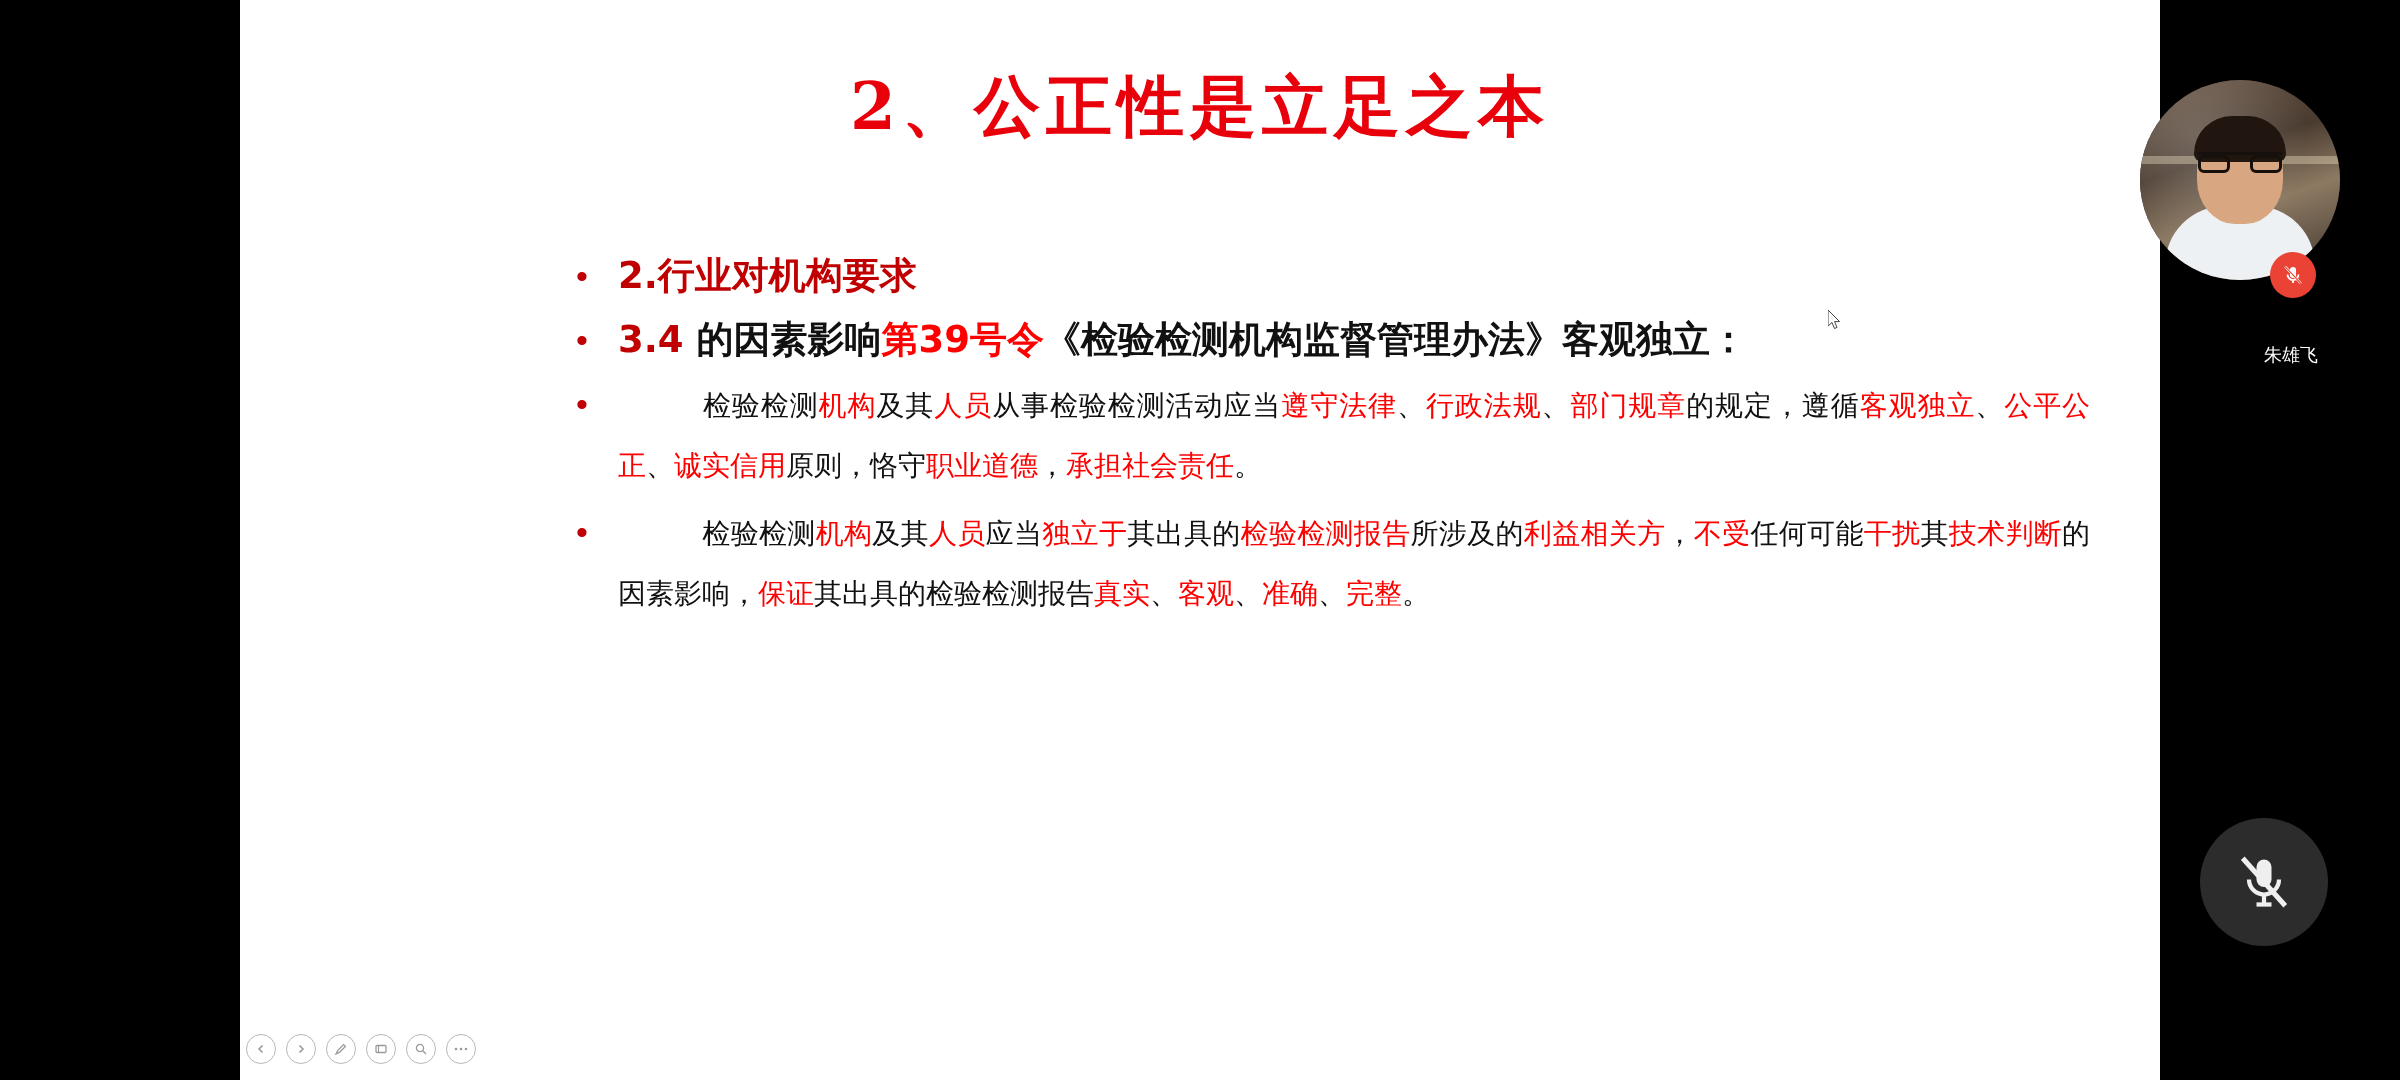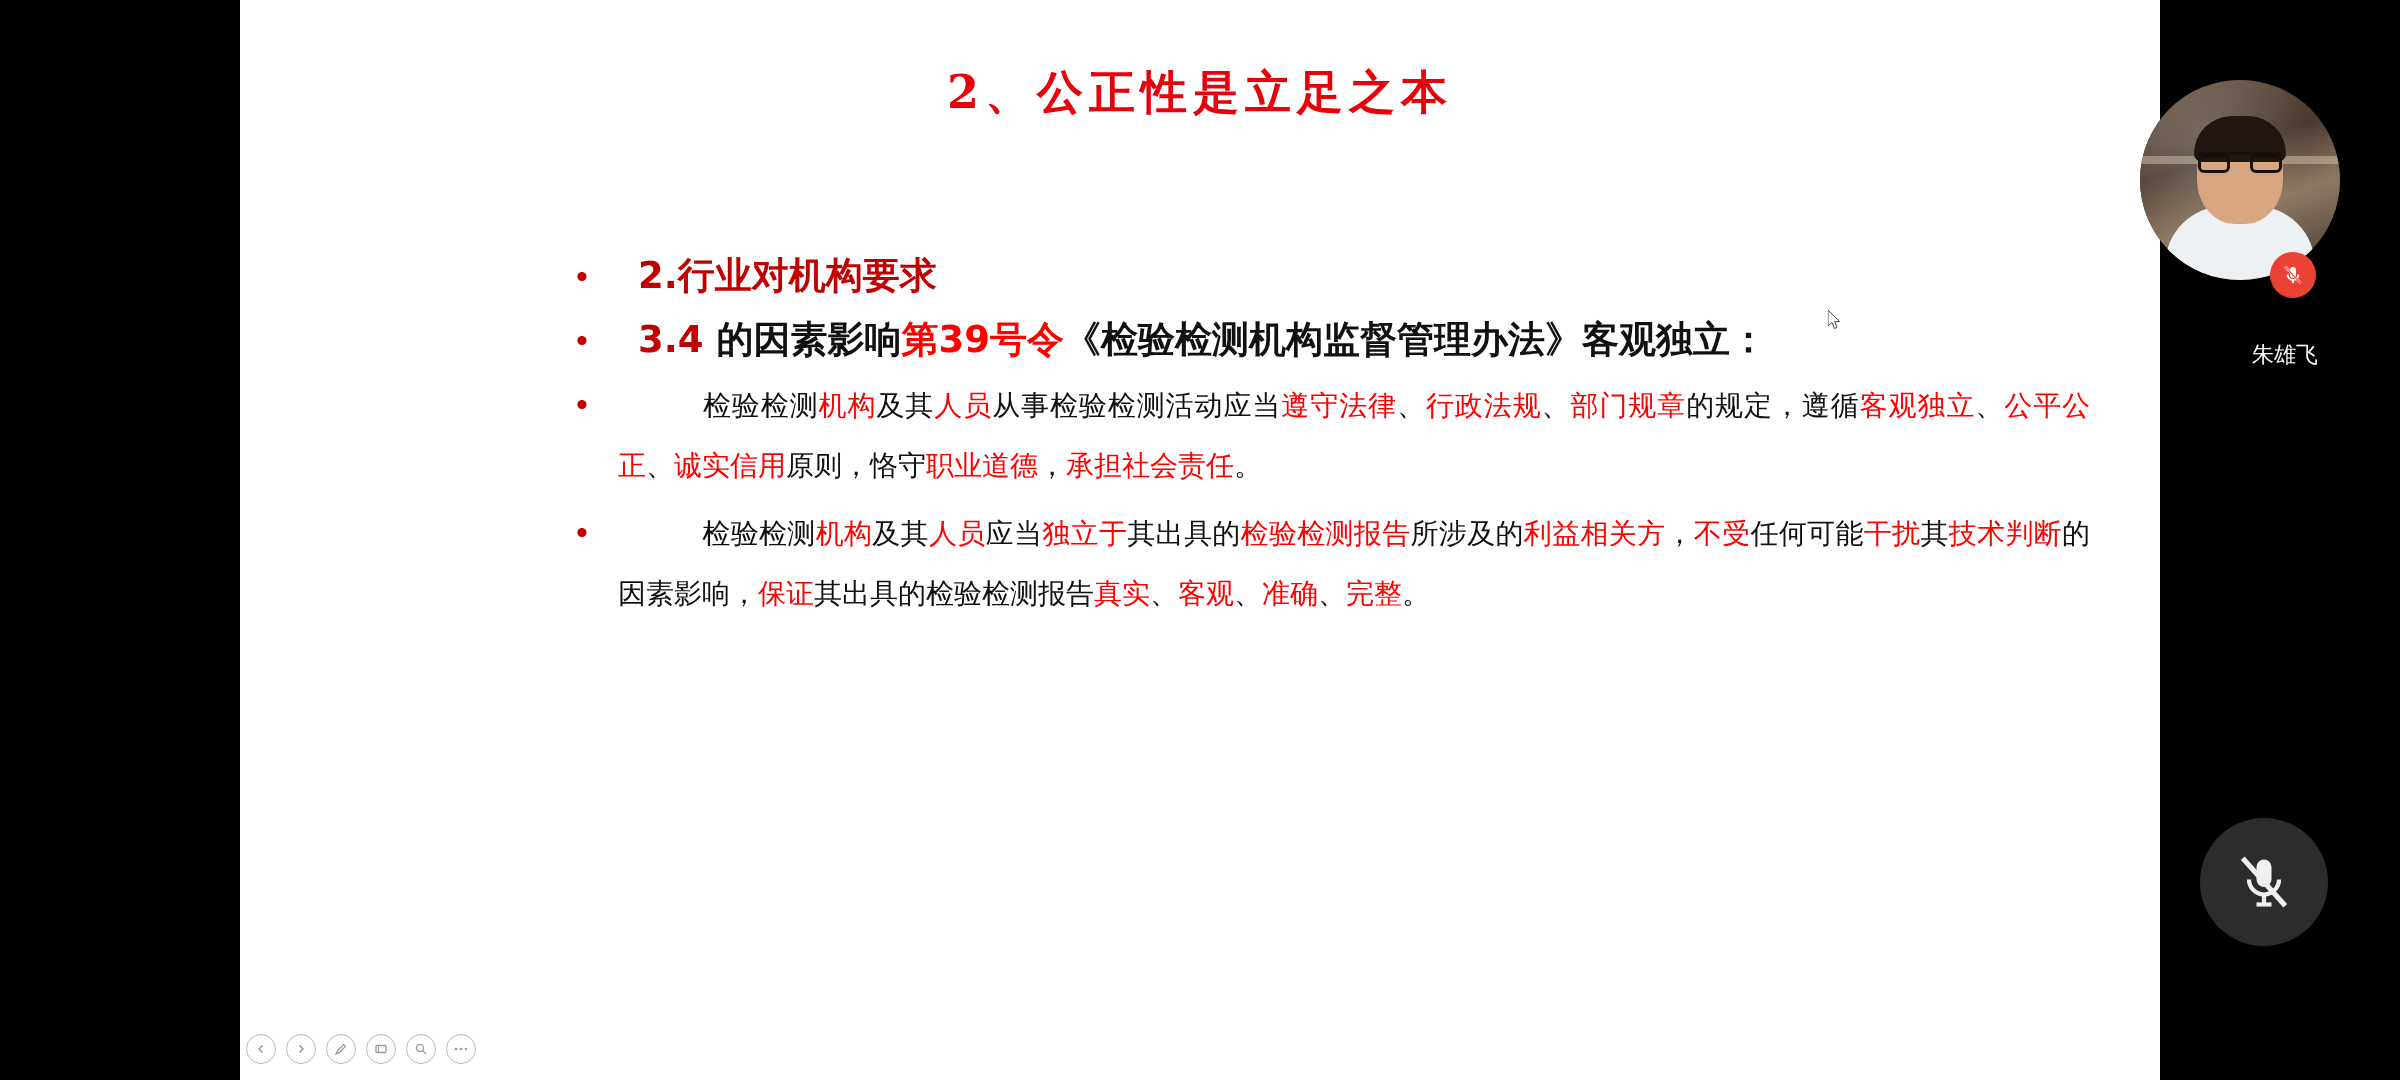--- a/index.html
+++ b/index.html
@@ -32,21 +32,21 @@
 
   #slide-title {
     position: absolute;
     left: 0;
     top: 62px;
     width: 1920px;
     text-align: center;
     color: #e8000b;
     font-family: "DejaVu Serif", "Liberation Serif", serif;
     font-weight: bold;
-    font-size: 46px;
+    font-size: 66px;
     letter-spacing: 6px;
     white-space: nowrap;
   }
 
   #slide-body {
     position: absolute;
     left: 330px;
     top: 248px;
     width: 1520px;
   }
@@ -73,21 +73,20 @@
     font-family: "DejaVu Sans", "Liberation Sans", sans-serif;
     font-size: 38px;
     line-height: 56px;
     color: #1a1a1a;
   }
 
   .bullet-text.lvl1 {
     font-weight: bold;
     font-size: 37px;
     color: #c00000;
-    margin-left: 20px;
   }
 
   .bullet-text.para {
     font-size: 28px;
     line-height: 60px;
     text-align: justify;
     color: #111111;
   }
 
   .indent {
@@ -225,21 +224,21 @@
   }
 
   #self-name {
     position: absolute;
     right: 68px;
     top: 336px;
     padding: 5px 14px;
     border-radius: 16px;
     background: rgba(0,0,0,0.55);
     color: #ffffff;
-    font-size: 22px;
+    font-size: 18px;
     line-height: 28px;
     white-space: nowrap;
     font-family: "DejaVu Sans", "Liberation Sans", sans-serif;
   }
 
   
   #mute-button {
     position: absolute;
     right: 72px;
     bottom: 134px;

